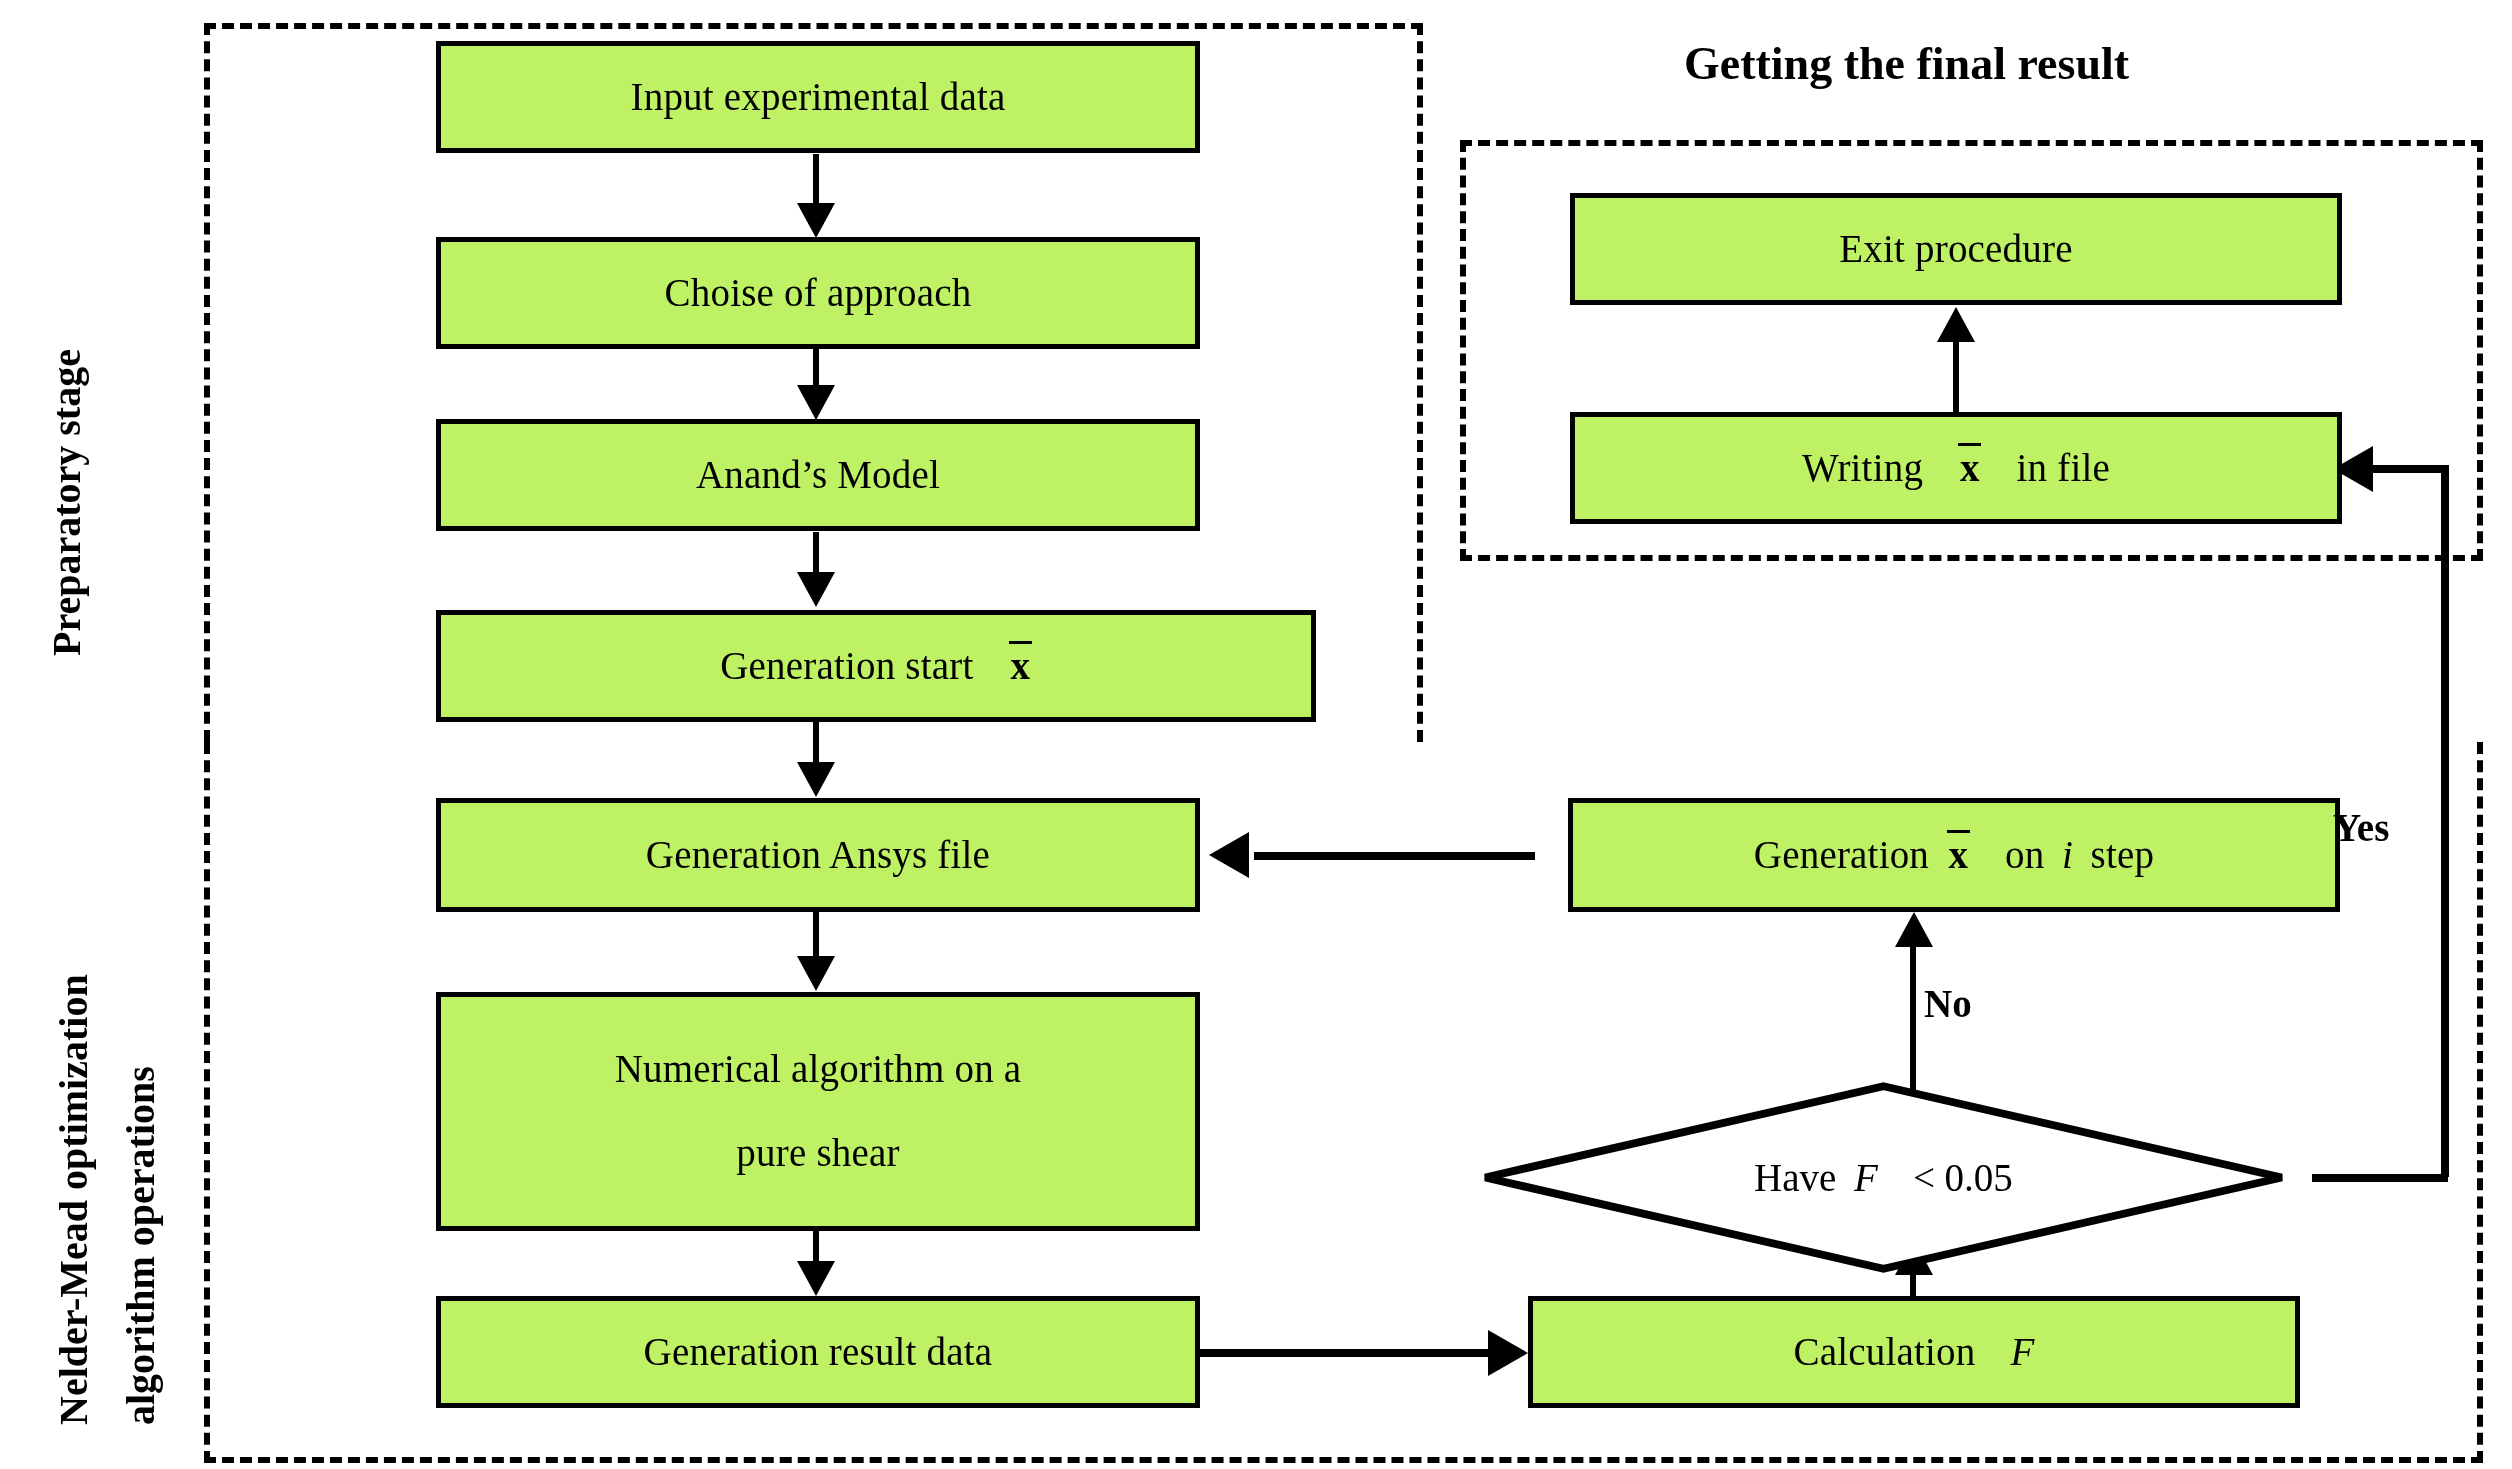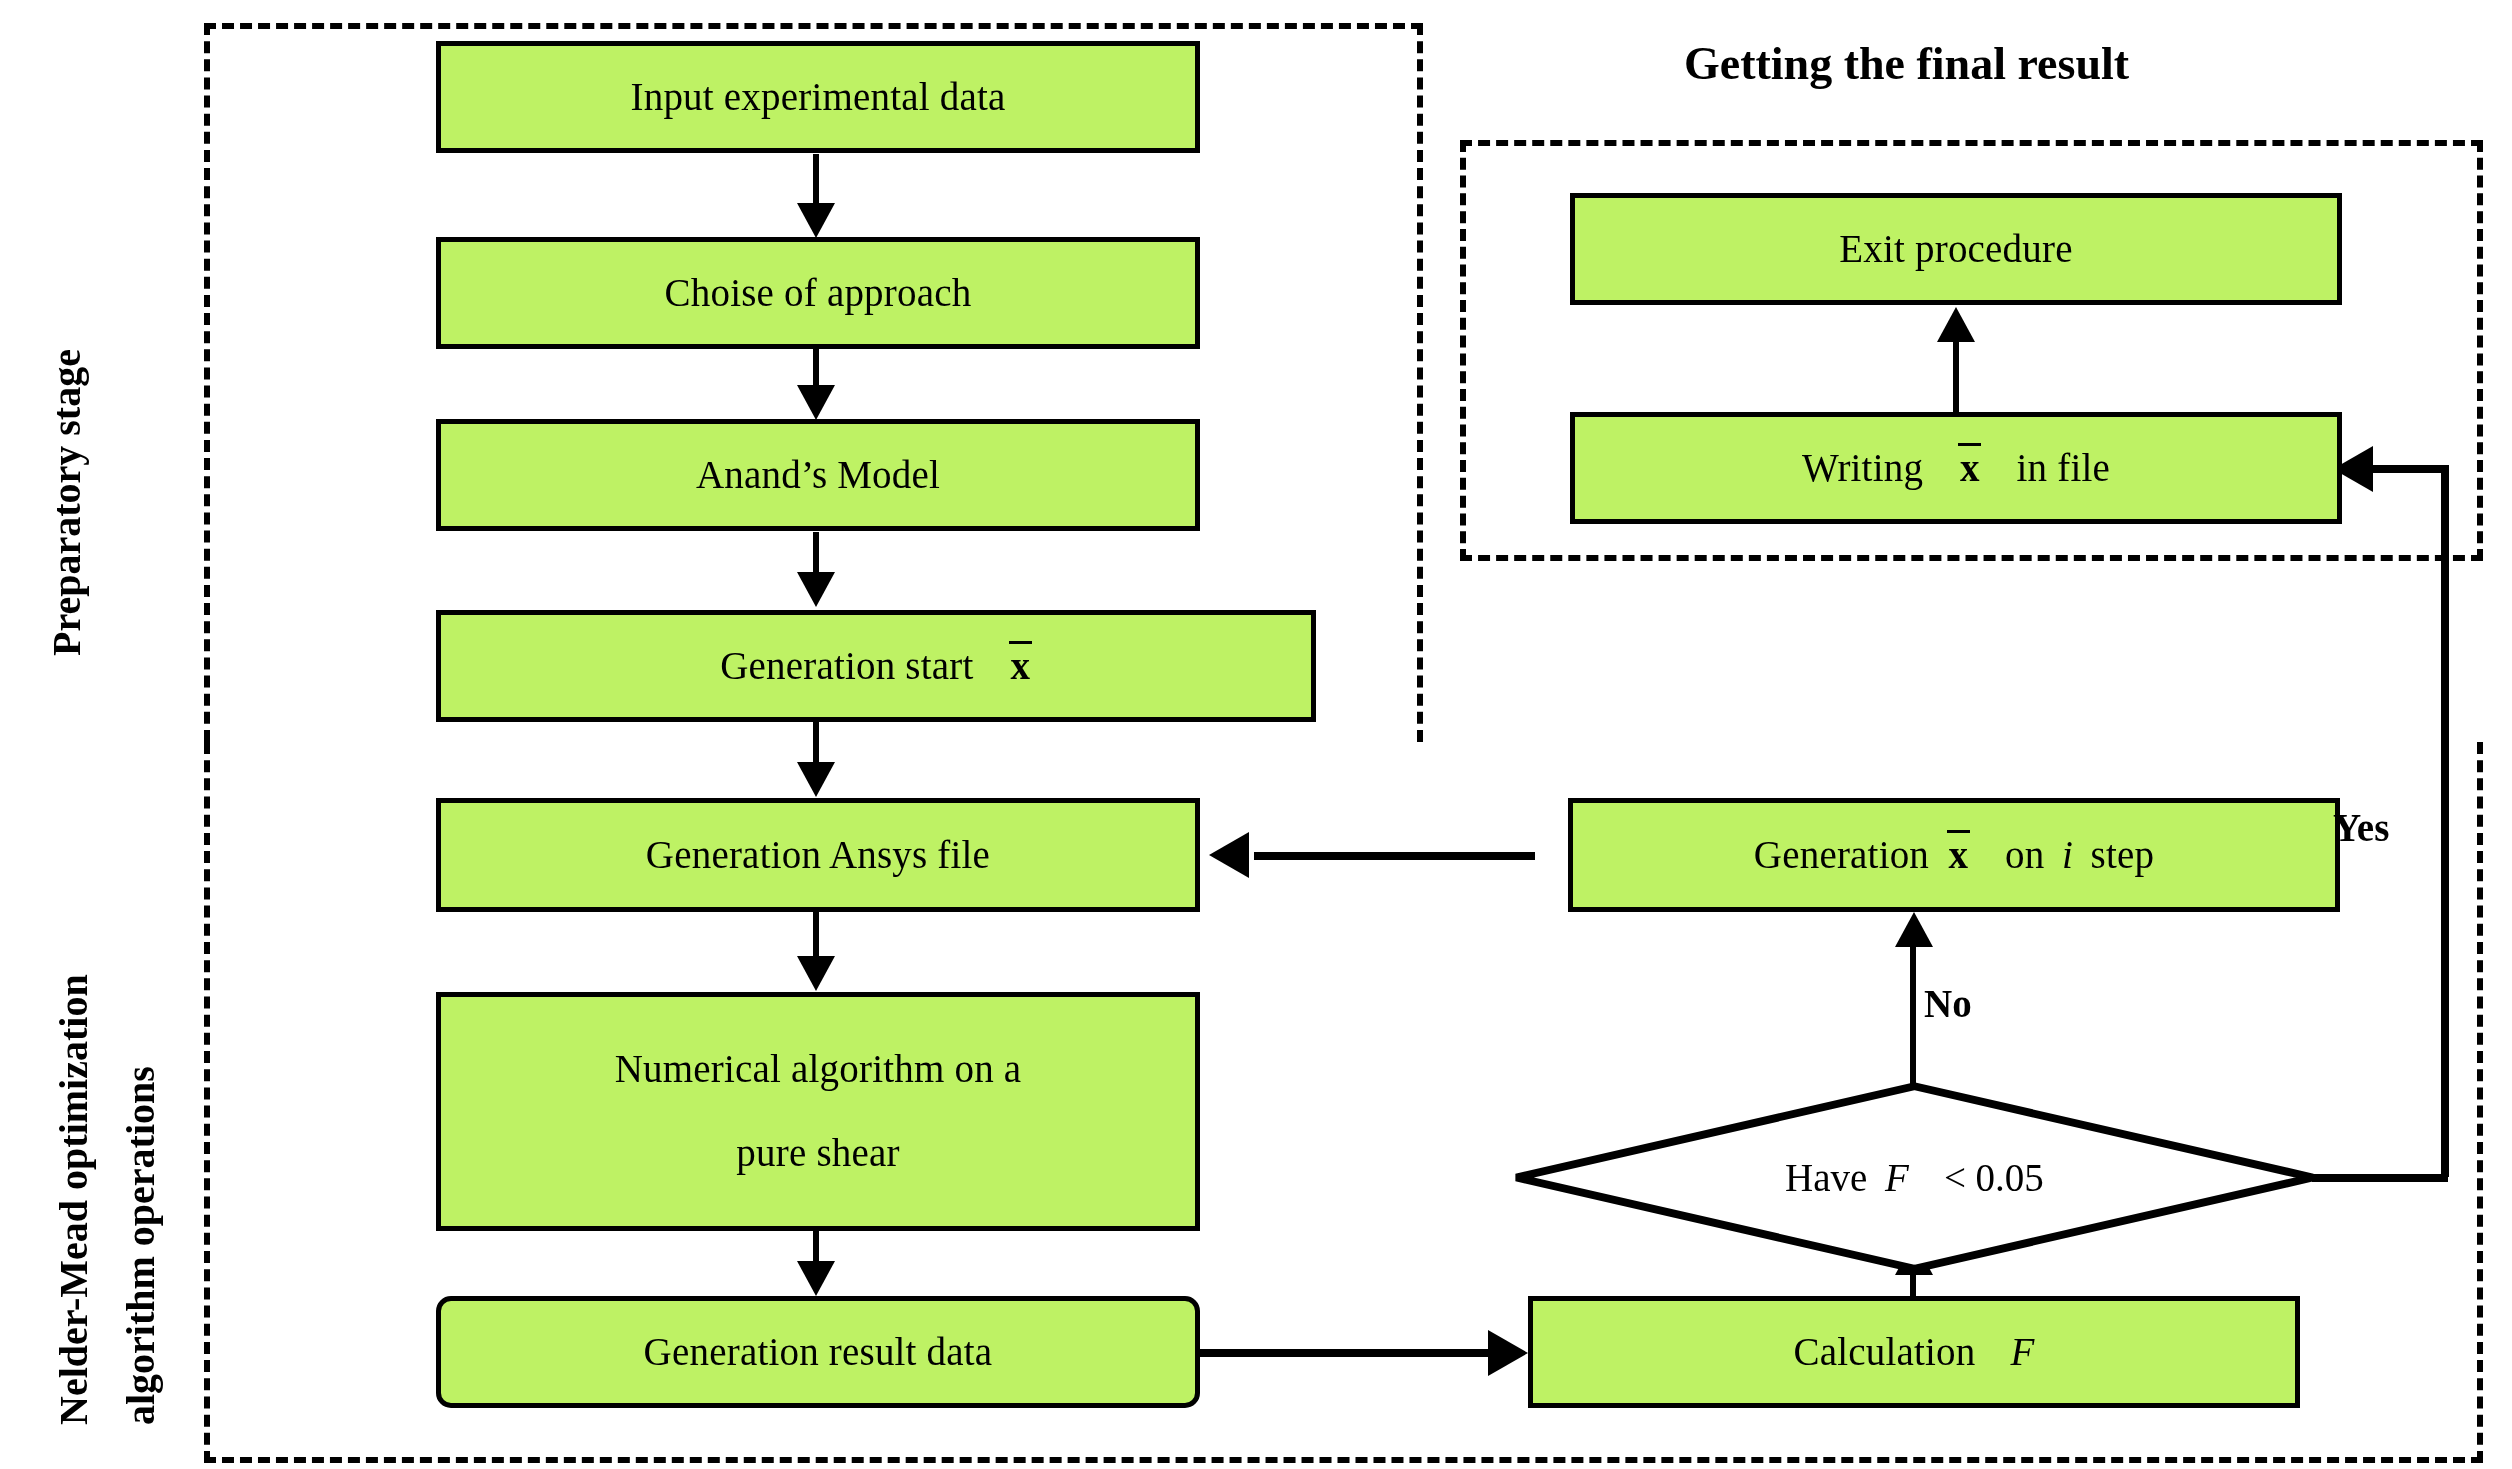--- a/index.html
+++ b/index.html
@@ -178,41 +178,41 @@
 
   <div class="node" style="left:436px; top:798px; width:764px; height:114px;">
     <span class="label">Generation Ansys file</span>
   </div>
 
   <div class="node two-line" style="left:436px; top:992px; width:764px; height:239px;">
     <span class="label">Numerical algorithm on a</span>
     <span class="label">pure shear</span>
   </div>
 
-  <div class="node" style="left:436px; top:1296px; width:764px; height:112px;border-radius:15px;">
+  <div class="node" style="left:436px; top:1296px; width:764px; height:112px;">
     <span class="label">Generation result data</span>
   </div>
 
   <div class="node" style="left:1570px; top:193px; width:772px; height:112px;">
     <span class="label">Exit procedure</span>
   </div>
 
   <div class="node" style="left:1570px; top:412px; width:772px; height:112px;">
     <span class="label"><span>Writing</span><span class="sp"></span><span class="sp"></span><span class="xbar">x</span><span class="sp"></span><span class="sp"></span><span>in file</span></span>
   </div>
 
   <div class="node" style="left:1528px; top:798px; width:772px; height:114px;margin-left:40px;">
     <span class="label"><span>Generation</span><span class="sp"></span><span class="xbar">x</span><span class="sp"></span><span class="sp"></span><span>on</span><span class="sp"></span><span class="ital">i</span><span class="sp"></span><span>step</span></span>
   </div>
 
   <div class="node" style="left:1528px; top:1296px; width:772px; height:112px;">
     <span class="label"><span>Calculation</span><span class="sp"></span><span class="sp"></span><span class="ital">F</span></span>
   </div>
 
-  <div class="diamond-wrap" style="left:1511px; top:1081px; width:807px; height:193px;">
+  <div class="diamond-wrap" style="left:1480px; top:1081px; width:807px; height:193px;">
     <svg width="807" height="193" viewBox="0 0 920 220" xmlns="http://www.w3.org/2000/svg">
       <polygon points="460,6 914,110 460,214 6,110" fill="#ffffff" stroke="#000000" stroke-width="9"></polygon>
     </svg>
     <div class="diamond-text">
       <span>Have</span>
         <span class="sp"></span>
         <span class="ital">F</span>
         <span class="sp"></span>
         <span class="sp"></span>
         <span>&lt; 0.05</span>

